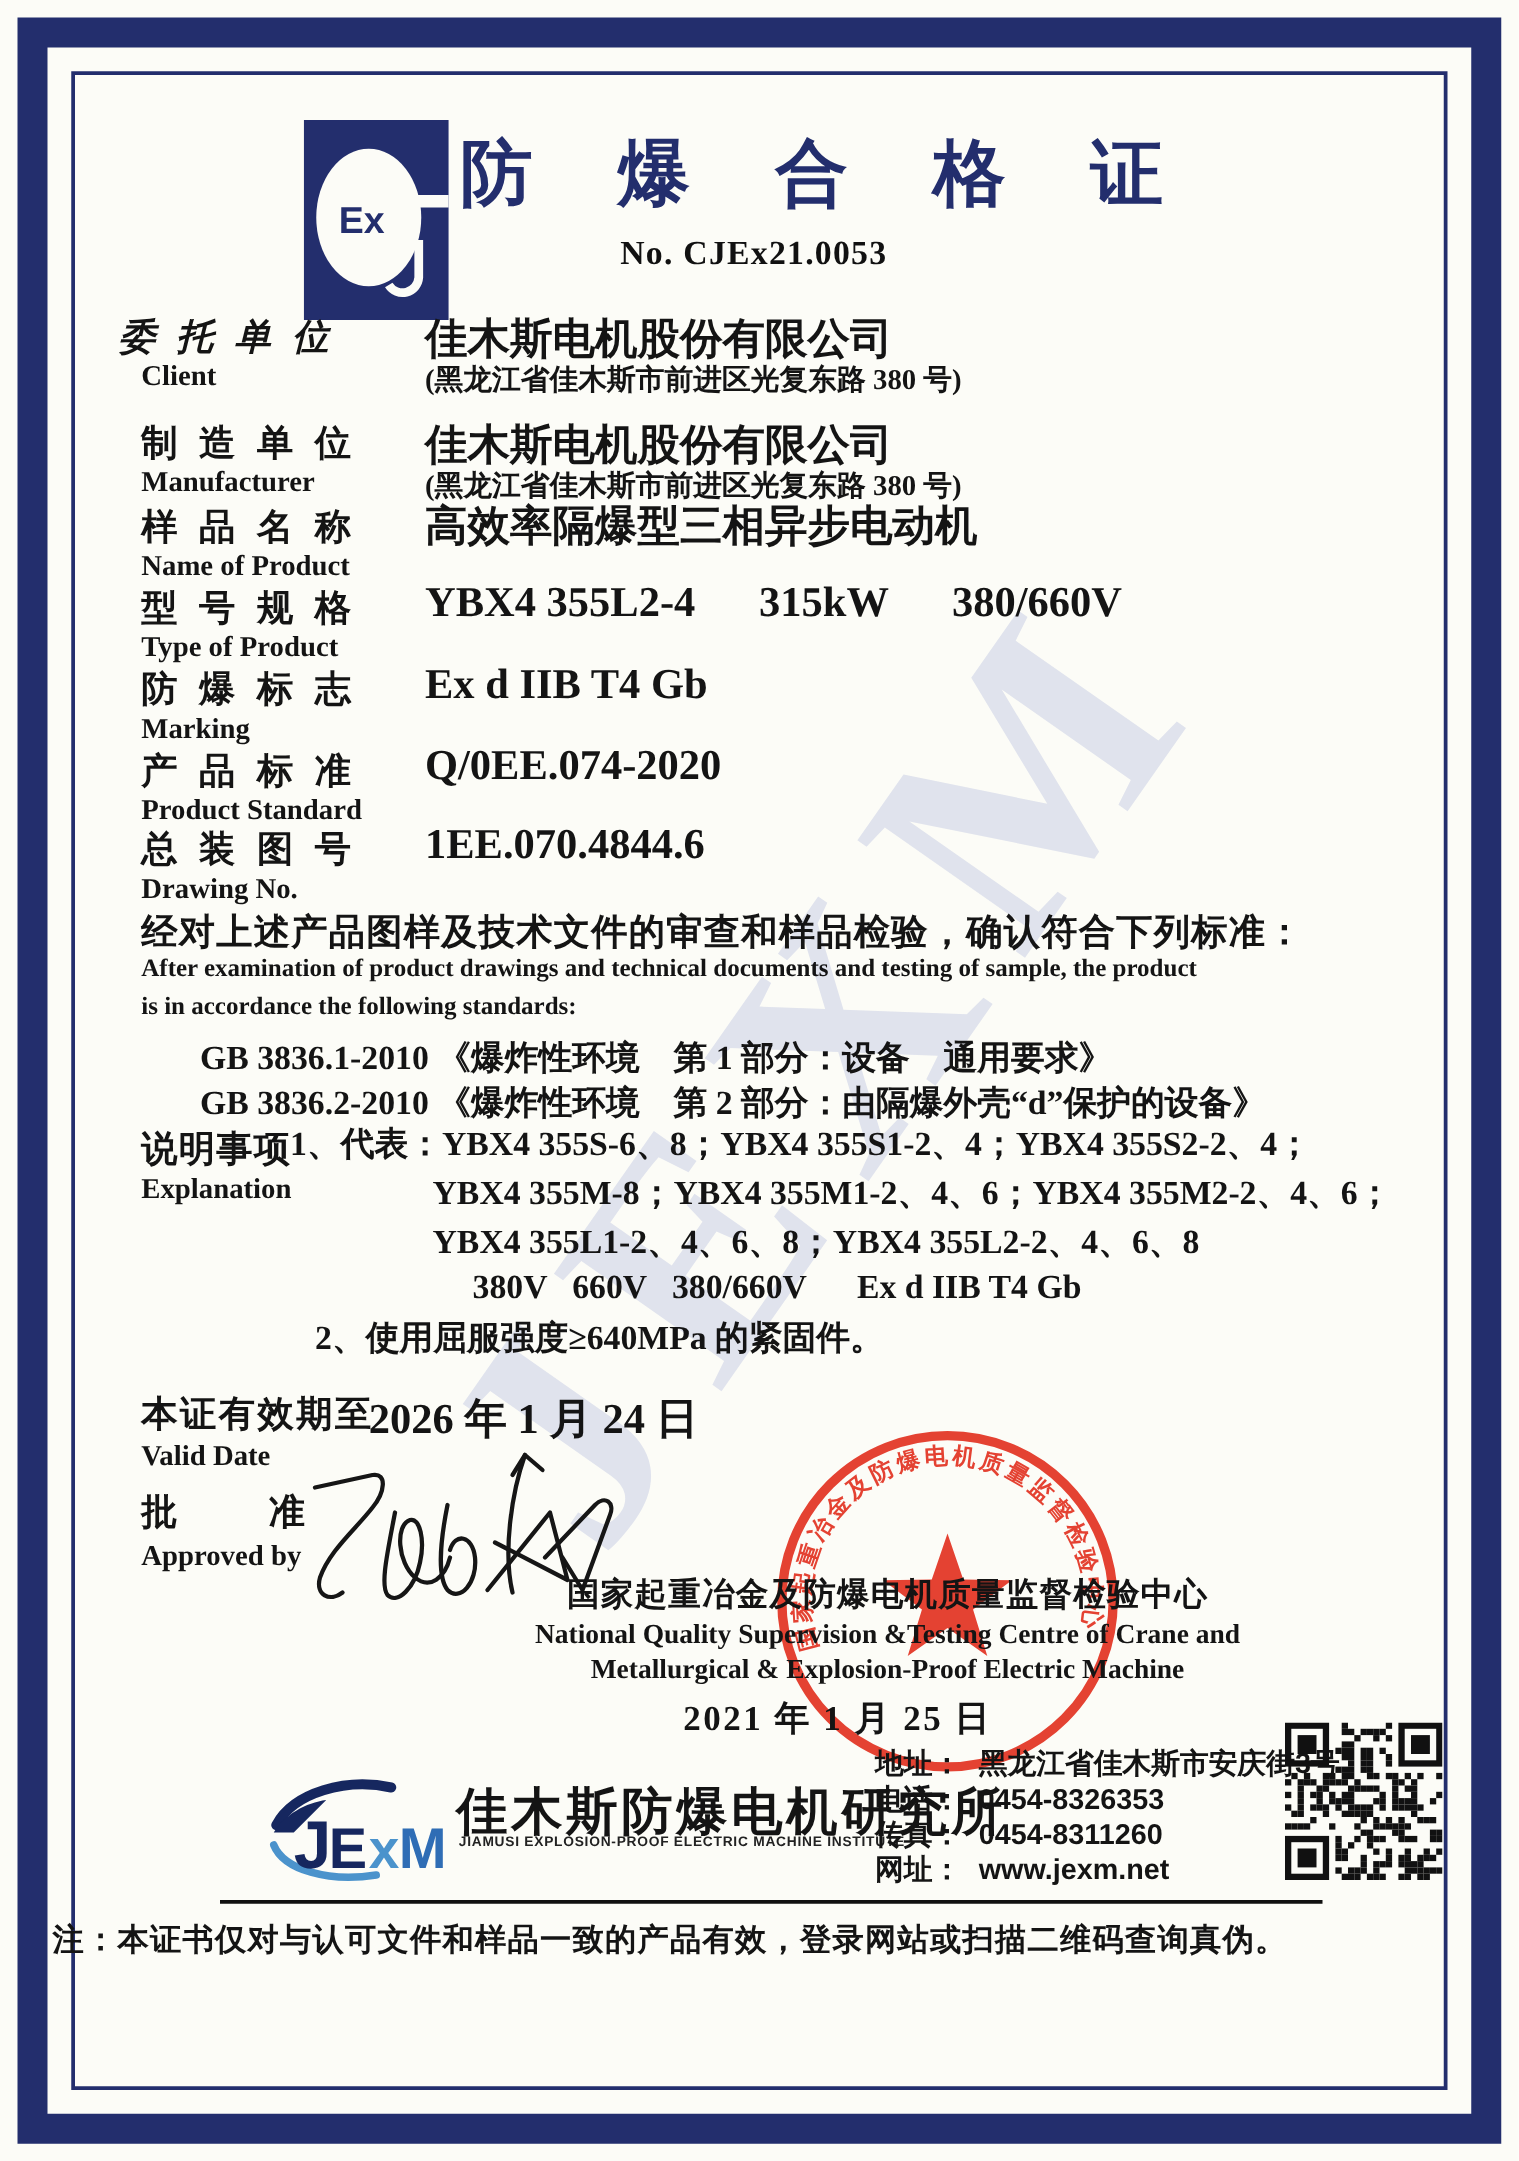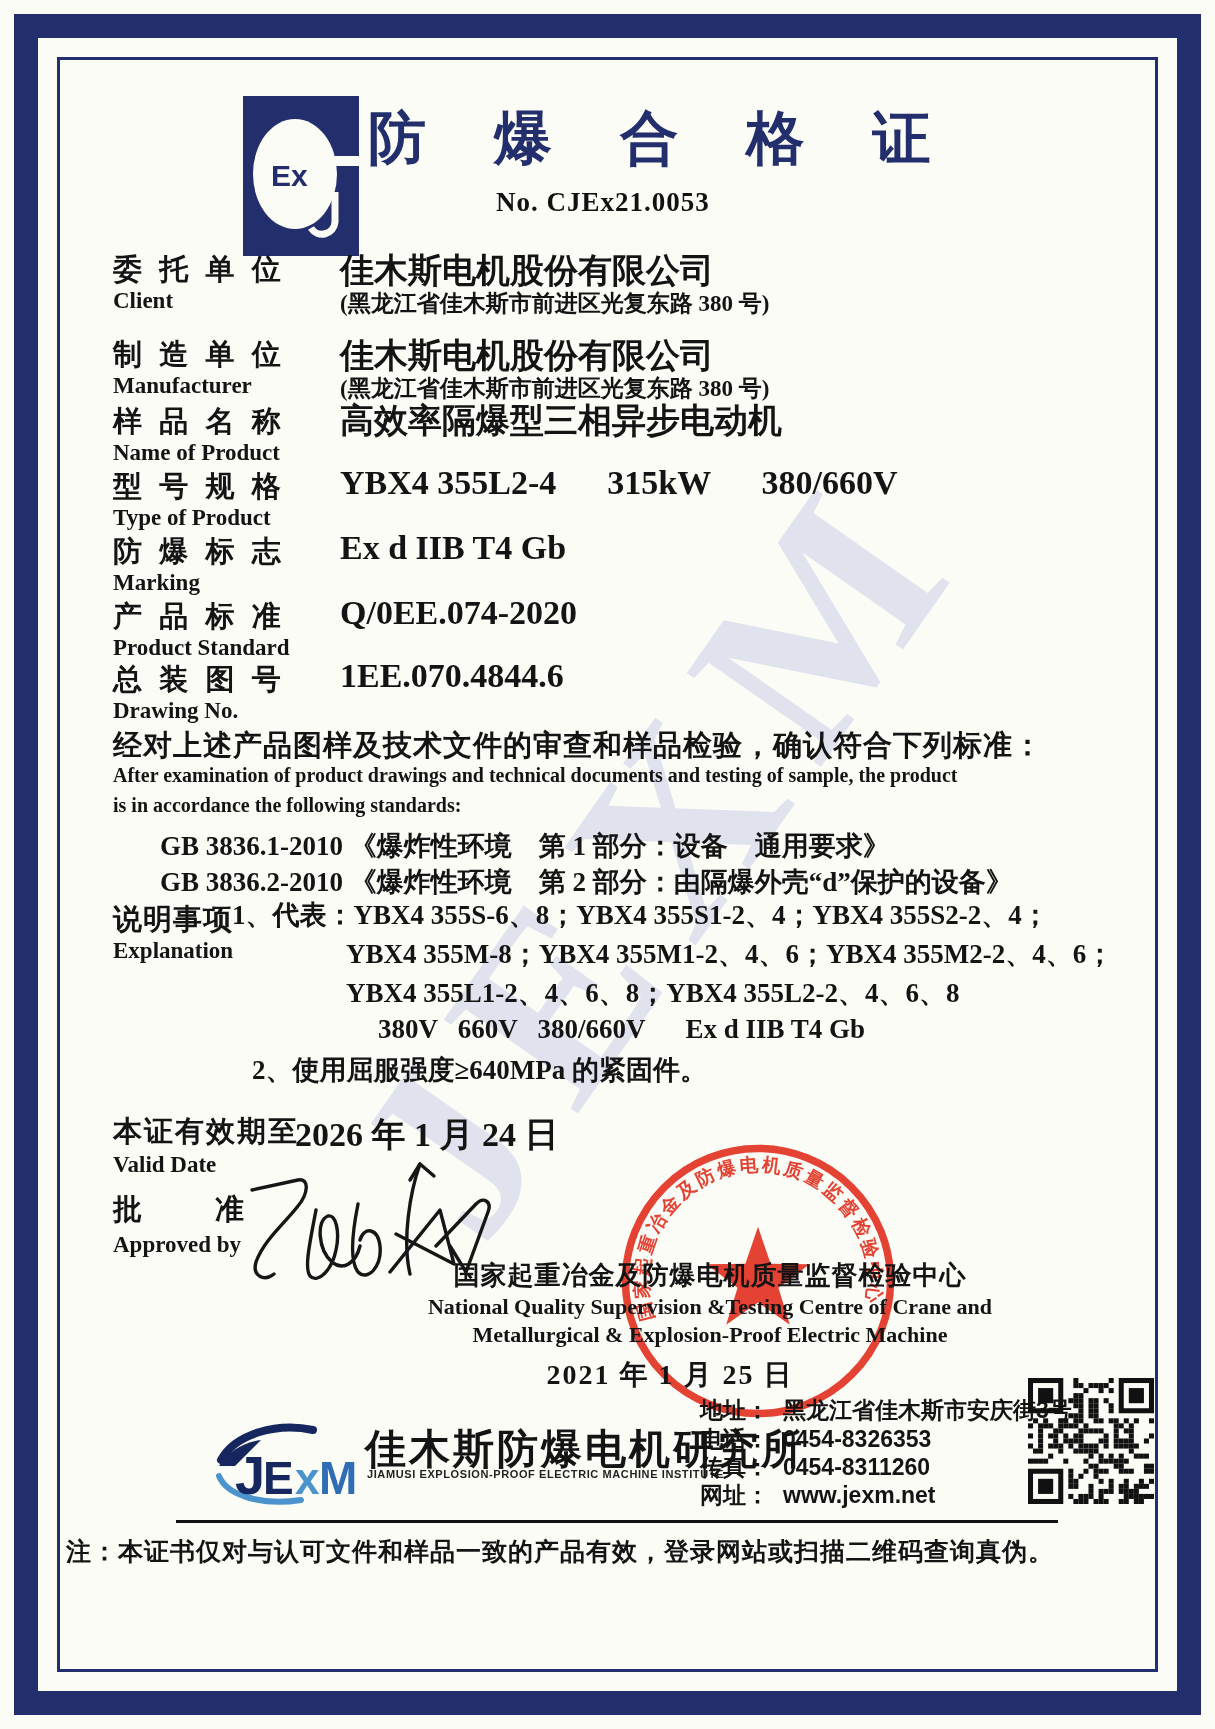--- a/index.html
+++ b/index.html
@@ -36,21 +36,21 @@
   
   .institute-zh{font-size:41px;font-weight:bold;letter-spacing:3px;
                 font-family:Liberation Mono, monospace;white-space:nowrap;}
   .institute-en{font-size:11px;font-weight:bold;letter-spacing:0.6px;color:#222;
                 font-family:"Liberation Sans","DejaVu Sans",sans-serif;white-space:nowrap;}
   .contact-row{font-size:23px;font-weight:bold;font-family:"Liberation Sans","DejaVu Sans",sans-serif;
                white-space:nowrap;}
   .contact-row .c-val{margin-left:14px;}
   .divider{position:absolute;left:176px;top:1520px;width:882px;height:3px;background:#111;}
   .note{position:absolute;left:0;top:1535px;width:1072px;text-align:center;
-        font-size:25px;font-weight:700;letter-spacing:1px;margin-left:24px;}
+        font-size:25px;font-weight:700;letter-spacing:1px;}
   .stamp{position:absolute;left:618px;top:1141px;width:280px;height:280px;opacity:0.92;}
   .signature{position:absolute;left:238px;top:1148px;width:270px;height:168px;}
 </style>
 </head>
 <body>
 
 <div class="page">
 
   <div class="watermark">JEXM</div>
 
@@ -65,21 +65,21 @@
         <text x="28" y="90" font-size="30" font-weight="bold" fill="#232e6d" font-family="Liberation Sans, sans-serif">Ex</text>
       </svg>
     </div>
 
     <div class="abs" style="left:368px;top:100px;width:470px;text-align:center;">
       <div class="title-zh">防 爆 合 格 证</div>
       <div class="cert-no">No.  CJEx21.0053</div>
     </div>
 
     <div>
-      <div class="abs zh-label" style="left:113px;top:250px;">委 托 单 位</div>
+      <div class="abs zh-label" style="left:95px;top:250px;font-style:italic;">委 托 单 位</div>
       <div class="abs en-label" style="left:113px;top:288px;">Client</div>
       <div class="abs value" style="left:340px;top:248px;">佳木斯电机股份有限公司</div>
       <div class="abs sub-value" style="left:340px;top:288px;">(黑龙江省佳木斯市前进区光复东路 380 号)</div>
     </div>
 
     <div>
       <div class="abs zh-label" style="left:113px;top:335px;">制 造 单 位</div>
       <div class="abs en-label" style="left:113px;top:373px;">Manufacturer</div>
       <div class="abs value" style="left:340px;top:333px;">佳木斯电机股份有限公司</div>
       <div class="abs sub-value" style="left:340px;top:373px;">(黑龙江省佳木斯市前进区光复东路 380 号)</div>

